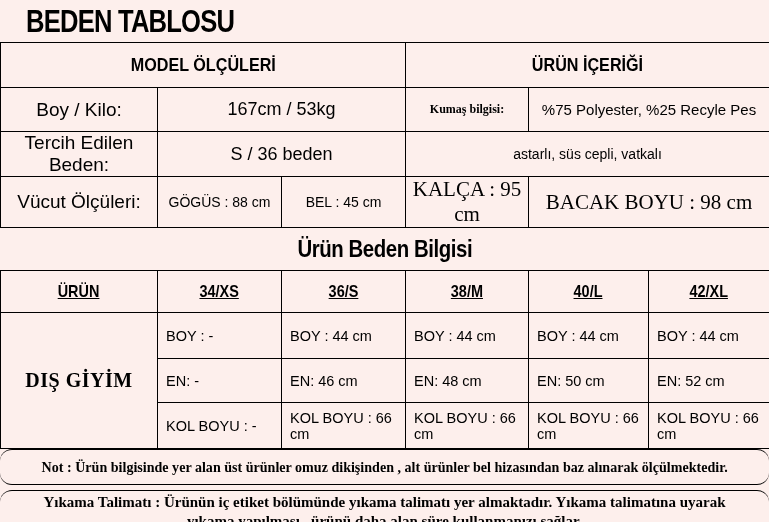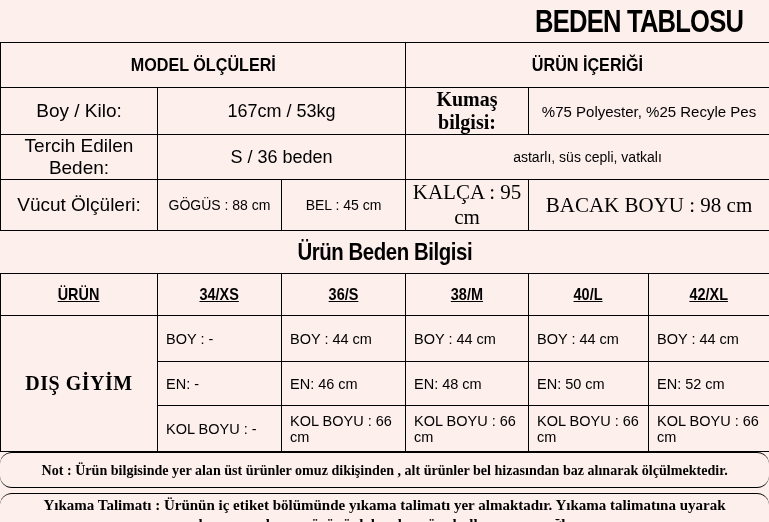--- a/index.html
+++ b/index.html
@@ -10,22 +10,21 @@
     background: #fdefec;
     color: #000;
     font-family: "Liberation Sans", sans-serif;
     box-sizing: border-box;
     overflow: hidden;
   }
   .title-bar {
     height: 42px;
     display: flex;
     align-items: center;
-    justify-content: flex-end;
-    margin-left: 43px;
+    justify-content: flex-start;
   }
   .cond {
     display: inline-block;
     font-weight: bold;
     transform: scaleX(0.80);
     transform-origin: center;
     white-space: nowrap;
   }
   .cond85 { transform: scaleX(0.85); }
   .page-title { font-size: 32px; letter-spacing: -1px; }
@@ -40,21 +39,21 @@
     vertical-align: middle;
     overflow: hidden;
     padding: 0;
     box-sizing: border-box;
   }
   
   .t1-header { font-size: 19px; }
   .label-sans { font-weight: normal; font-size: 19px; }
   .val-sans-lg { font-size: 18px; }
   .val-sans { font-size: 14px; }
-  .serif-bold { font-family: "Liberation Serif", serif; font-weight: bold; font-size: 20px; }
+  .serif-bold { font-family: "Liberation Serif", serif; font-weight: bold; font-size: 12px; }
   .serif-reg { font-family: "Liberation Serif", serif; font-size: 21px; }
   
   .section-title-bar {
     height: 42px;
     display: flex;
     align-items: center;
     justify-content: center;
   }
   .section-title { font-size: 24px; letter-spacing: -0.5px; }
   .size-col-hdr { font-size: 17px; }

